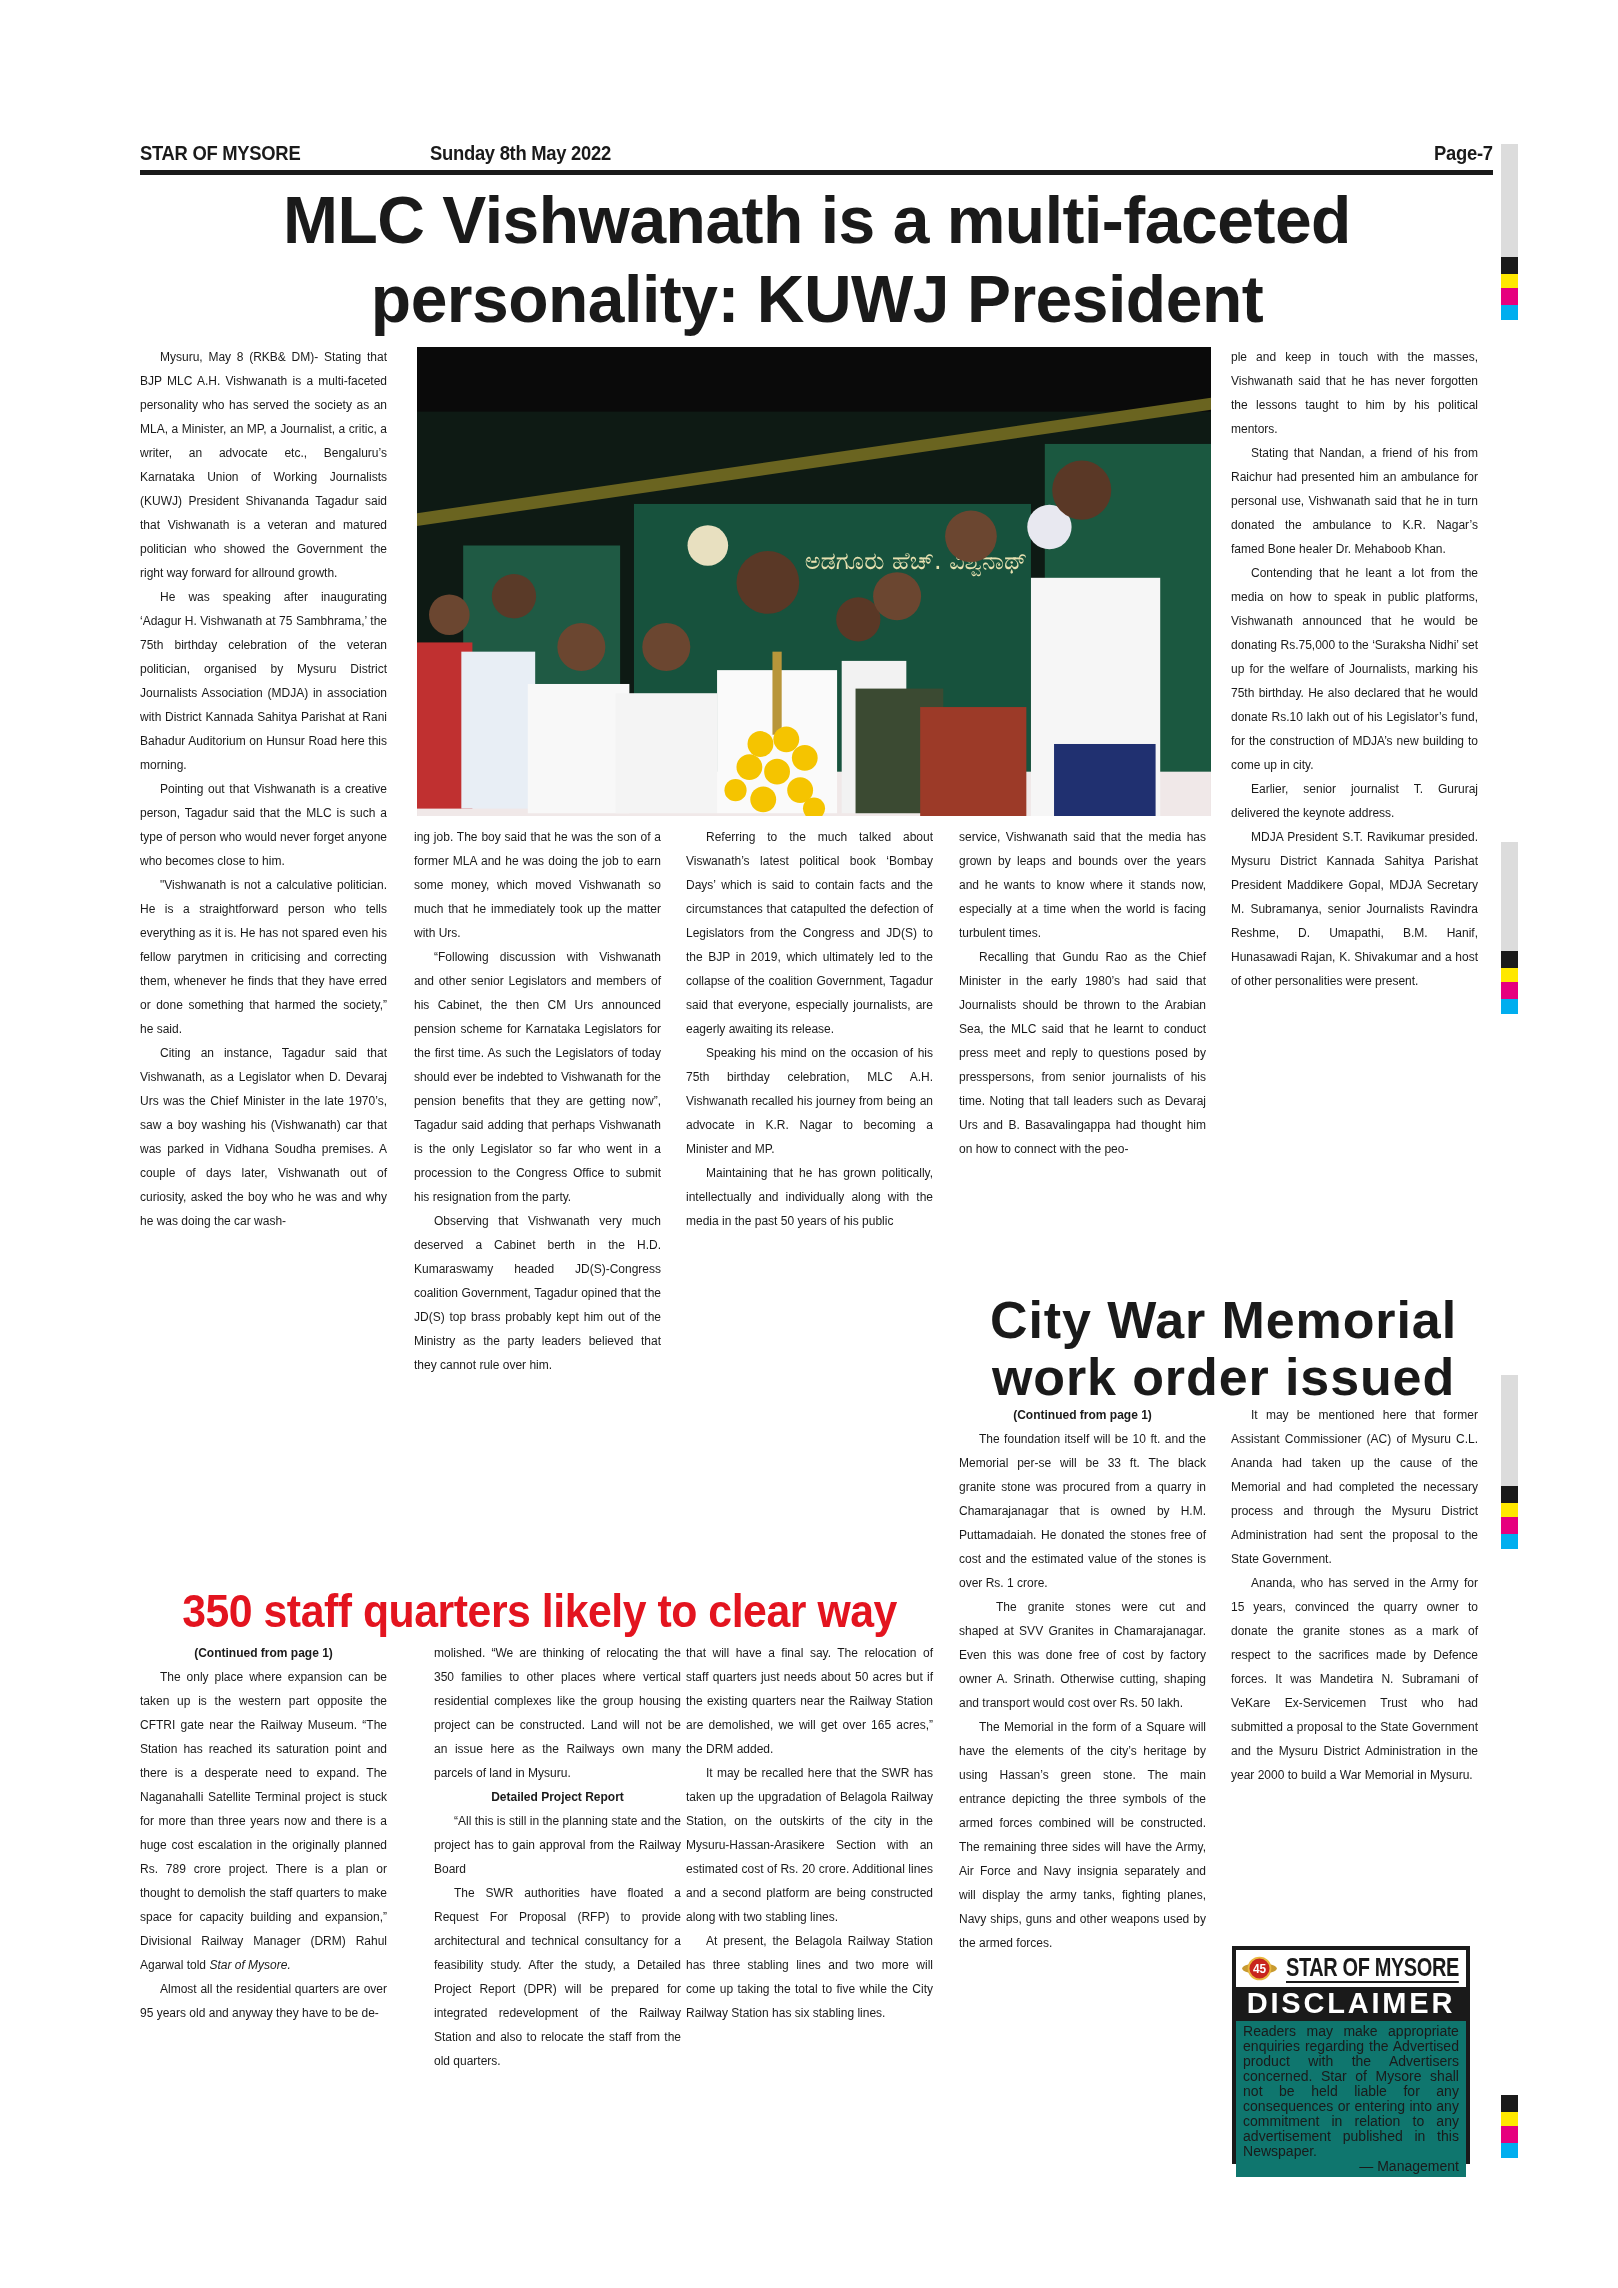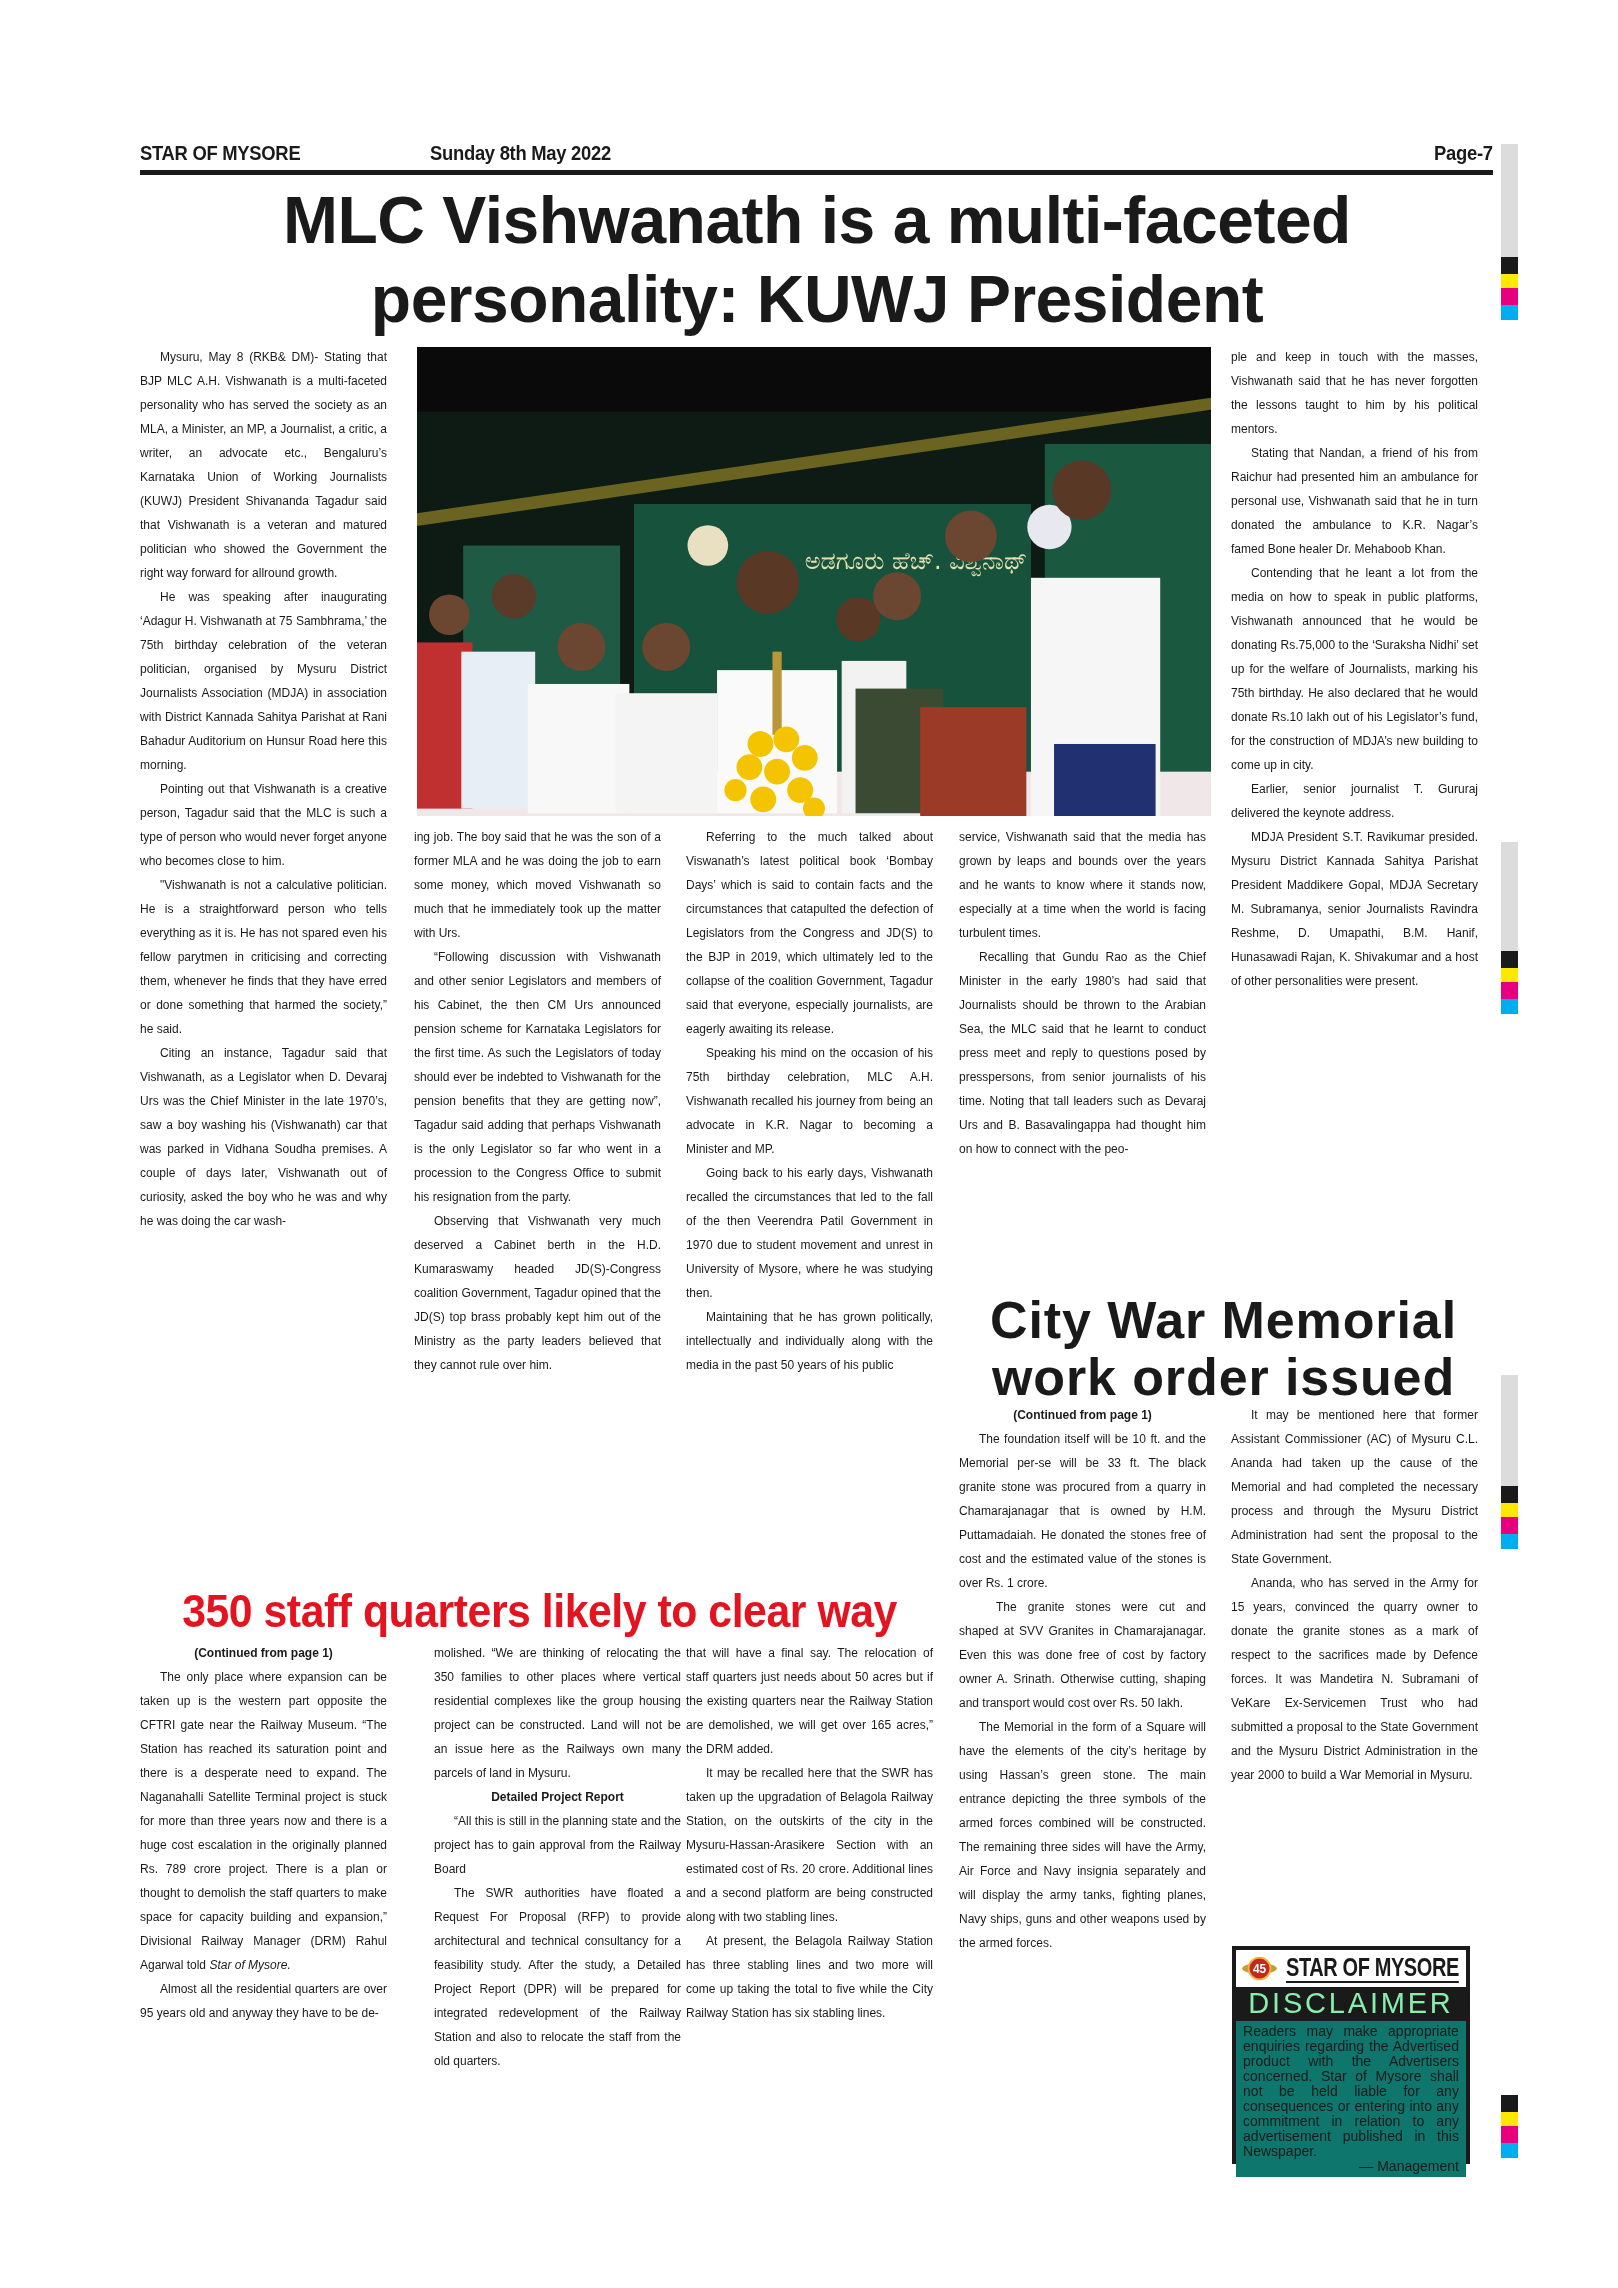--- a/index.html
+++ b/index.html
@@ -15,21 +15,21 @@
   .col p { margin:0; text-indent:20px; }
   .col p.noind { text-indent:0; }
   .col p.center { text-align:center; text-indent:0; font-weight:bold; }
   .photo { left:417px; top:347px; width:794px; height:469px; overflow:hidden; background:#0f3a2c; }
   .sub-red { left:138px; top:1584px; width:803px; text-align:center; font-family:"Liberation Sans", sans-serif; font-weight:bold; font-size:46px; color:#e3141f; letter-spacing:-0.5px; transform:scaleX(0.93); transform-origin:center; }
   .sub-black { left:952px; top:1292px; width:543px; text-align:center; font-family:"Liberation Sans", sans-serif; font-weight:bold; font-size:52px; line-height:57px; color:#1a1a1a; letter-spacing:0.9px; }
   .disclaimer { left:1232px; top:1946px; width:238px; height:218px; background:#1a1a1a; padding:3.7px; box-sizing:border-box; }
   .disclaimer .top { background:#fff; height:37px; display:flex; align-items:center; }
   .disclaimer .badge { width:37px; height:31px; margin-left:5.5px; display:flex; align-items:center; justify-content:center; }
   .disclaimer .brand { font-weight:bold; font-size:25px; letter-spacing:-0.5px; transform:scaleX(0.8); transform-origin:left; margin-left:7.4px; border-bottom:2.8px solid #1a1a1a; line-height:28px; white-space:nowrap; }
-  .disclaimer .dtitle { color:#86efac; text-align:center; font-weight:normal; font-size:29px; letter-spacing:2.8px; line-height:31px; margin:1.8px 0; }
+  .disclaimer .dtitle { color:#ffffff; text-align:center; font-weight:bold; font-size:29px; letter-spacing:2.8px; line-height:31px; margin:1.8px 0; }
   .disclaimer .body { background:#0f766e; padding:2.8px 7.4px; font-size:14px; line-height:15px; text-align:justify; }
   .disclaimer .sign { text-align:right; }
   .cmyk { position:absolute; width:16.6px; }
 </style>
 </head>
 <body>
 
 <div class="abs masthead">
   <span class="paper">STAR OF MYSORE</span>
   <span class="date">Sunday 8th May 2022</span>
@@ -127,21 +127,20 @@
 
 <div class="col" style="left:414px;top:825px;width:247px;">
   <p class="noind">ing job. The boy said that he was the son of a former MLA and he was doing the job to earn some money, which moved Vishwanath so much that he immediately took up the matter with Urs.</p>
   <p>“Following discussion with Vishwanath and other senior Legislators and members of his Cabinet, the then CM Urs announced pension scheme for Karnataka Legislators for the first time. As such the Legislators of today should ever be indebted to Vishwanath for the pension benefits that they are getting now”, Tagadur said adding that perhaps Vishwanath is the only Legislator so far who went in a procession to the Congress Office to submit his resignation from the  party.</p>
   <p>Observing that Vishwanath very much deserved a Cabinet berth in the H.D. Kumaraswamy headed JD(S)-Congress coalition Government, Tagadur opined that the JD(S) top brass probably kept him out of the Ministry as the party leaders believed that they cannot rule over him.</p>
 </div>
 
 <div class="col" style="left:686px;top:825px;width:247px;">
   <p>Referring to the much talked about Viswanath’s latest political  book ‘Bombay Days’ which is said to contain facts and the circumstances that catapulted the defection of Legislators from the Congress and JD(S) to the BJP in 2019, which ultimately led to the collapse of the coalition Government, Tagadur said that everyone, especially journalists, are  eagerly awaiting its release.</p>
   <p>Speaking his mind on the occasion of his 75th birthday celebration, MLC A.H. Vishwanath recalled his journey from being an advocate in K.R. Nagar to becoming a Minister and MP.</p>
-  <p>Going back to his early days, Vishwanath recalled the circumstances that led to the fall of the then Veerendra Patil Government in 1970 due to student movement and unrest in University of Mysore, where he was studying then.</p>
   <p>Maintaining that he has grown politically, intellectually and individually along with the media in the past 50 years of his public</p>
 </div>
 
 <div class="col" style="left:959px;top:825px;width:247px;">
   <p class="noind">service, Vishwanath said that the media has grown by leaps and bounds over the years and he wants to know where it stands now, especially at a time when the world is facing turbulent times.</p>
   <p>Recalling that Gundu Rao as the Chief Minister in the early 1980’s had said that Journalists should be thrown to the Arabian Sea, the MLC said that he learnt to conduct press meet and reply to questions posed by presspersons, from senior journalists of his time. Noting that tall leaders such as Devaraj Urs and B. Basavalingappa had thought him on how to connect with the peo-</p>
 </div>
 
 <div class="col" style="left:1231px;top:345px;width:247px;">
   <p class="noind">ple and keep in touch with the masses, Vishwanath said that he has never forgotten the lessons taught to him by his political mentors.</p>

